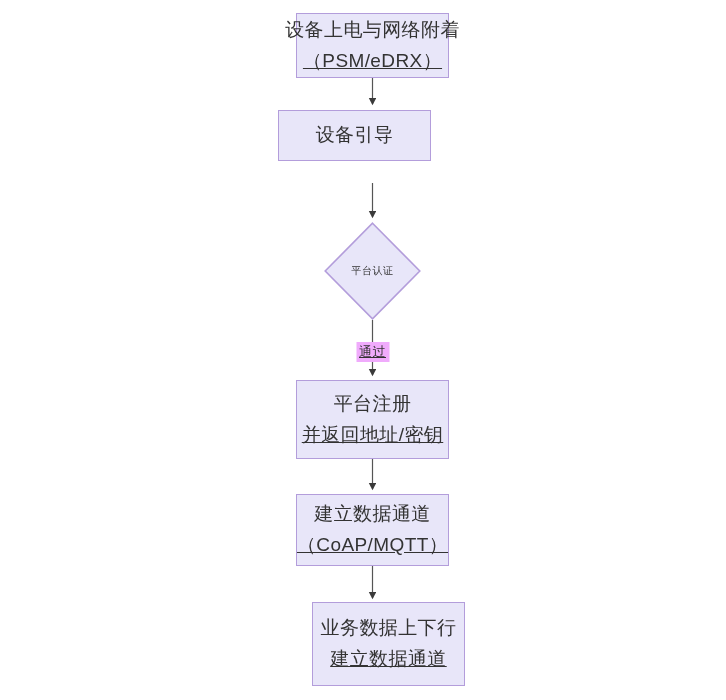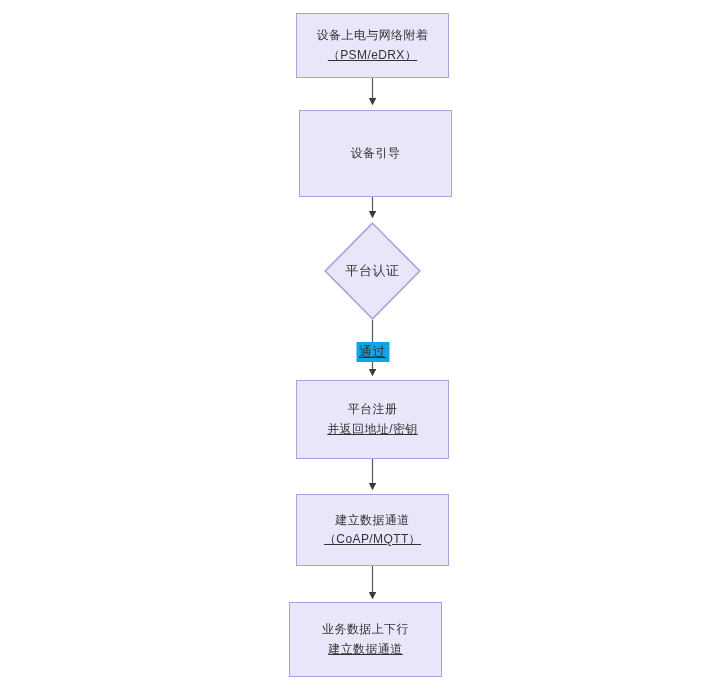--- a/index.html
+++ b/index.html
@@ -23,21 +23,21 @@
     position: absolute;
     box-sizing: border-box;
     background: #e8e6f9;
     border: 1.6px solid #b39ddb;
     display: flex;
     flex-direction: column;
     align-items: center;
     justify-content: center;
     text-align: center;
     color: #333333;
-    font-size: 12px;
+    font-size: 19px;
     line-height: 1.62;
     letter-spacing: 0.4px;
     white-space: nowrap;
   }
   .node .line2 { display: block; text-decoration: underline; }
 
   
   .decision {
     position: absolute;
     box-sizing: border-box;
@@ -52,33 +52,33 @@
   .decision .dia-label {
     position: absolute;
     left: 0;
     top: 0;
     width: 100%;
     height: 100%;
     display: flex;
     align-items: center;
     justify-content: center;
     color: #333333;
-    font-size: 13px;
+    font-size: 10px;
     letter-spacing: 0.6px;
     white-space: nowrap;
   }
 
   
   .edge {
     position: absolute;
     pointer-events: none;
   }
   .edge-label {
     position: absolute;
-    background: #0ea5e9;
+    background: #f0abfc;
     color: #333333;
     font-size: 13px;
     letter-spacing: 0.5px;
     padding: 1px 3px;
     white-space: nowrap;
     transform: translateX(-50%);
     text-decoration: underline;
   }
 </style>
 </head>
@@ -102,21 +102,21 @@
     <line x1="372.5" y1="459" x2="372.5" y2="489" stroke="#555555" stroke-width="1.2" marker-end="url(#arrowhead)"></line>
 
     <line x1="372.5" y1="566" x2="372.5" y2="598" stroke="#555555" stroke-width="1.2" marker-end="url(#arrowhead)"></line>
   </svg>
 
   <div class="node" style="left:296px; top:13px; width:153px; height:65px;">
     <span class="line1">设备上电与网络附着</span>
     <span class="line2">（PSM/eDRX）</span>
   </div>
 
-  <div class="node" style="left:299px; top:110px; width:153px; height:87px;">
+  <div class="node" style="left:278px; top:110px; width:153px; height:51px;">
     <span class="line1">设备引导</span>
   </div>
 
   <div class="decision" style="left:324px; top:222px; width:97px; height:98px;">
     <svg class="dia-shape" viewBox="0 0 97 98" preserveAspectRatio="none">
       <polygon points="48.5,1.2 95.8,49 48.5,96.8 1.2,49" fill="#e8e6f9" stroke="#b39ddb" stroke-width="1.6"></polygon>
     </svg>
     <div class="dia-label">平台认证</div>
   </div>
 
@@ -125,18 +125,18 @@
   <div class="node" style="left:296px; top:380px; width:153px; height:79px;">
     <span class="line1">平台注册</span>
     <span class="line2">并返回地址/密钥</span>
   </div>
 
   <div class="node" style="left:296px; top:494px; width:153px; height:72px;">
     <span class="line1">建立数据通道</span>
     <span class="line2">（CoAP/MQTT）</span>
   </div>
 
-  <div class="node" style="left:289px; top:602px; width:153px; height:75px;">
+  <div class="node" style="left:312px; top:602px; width:153px; height:84px;">
     <span class="line1">业务数据上下行</span>
     <span class="line2">建立数据通道</span>
   </div>
 
 </div>
 
 </body></html>

